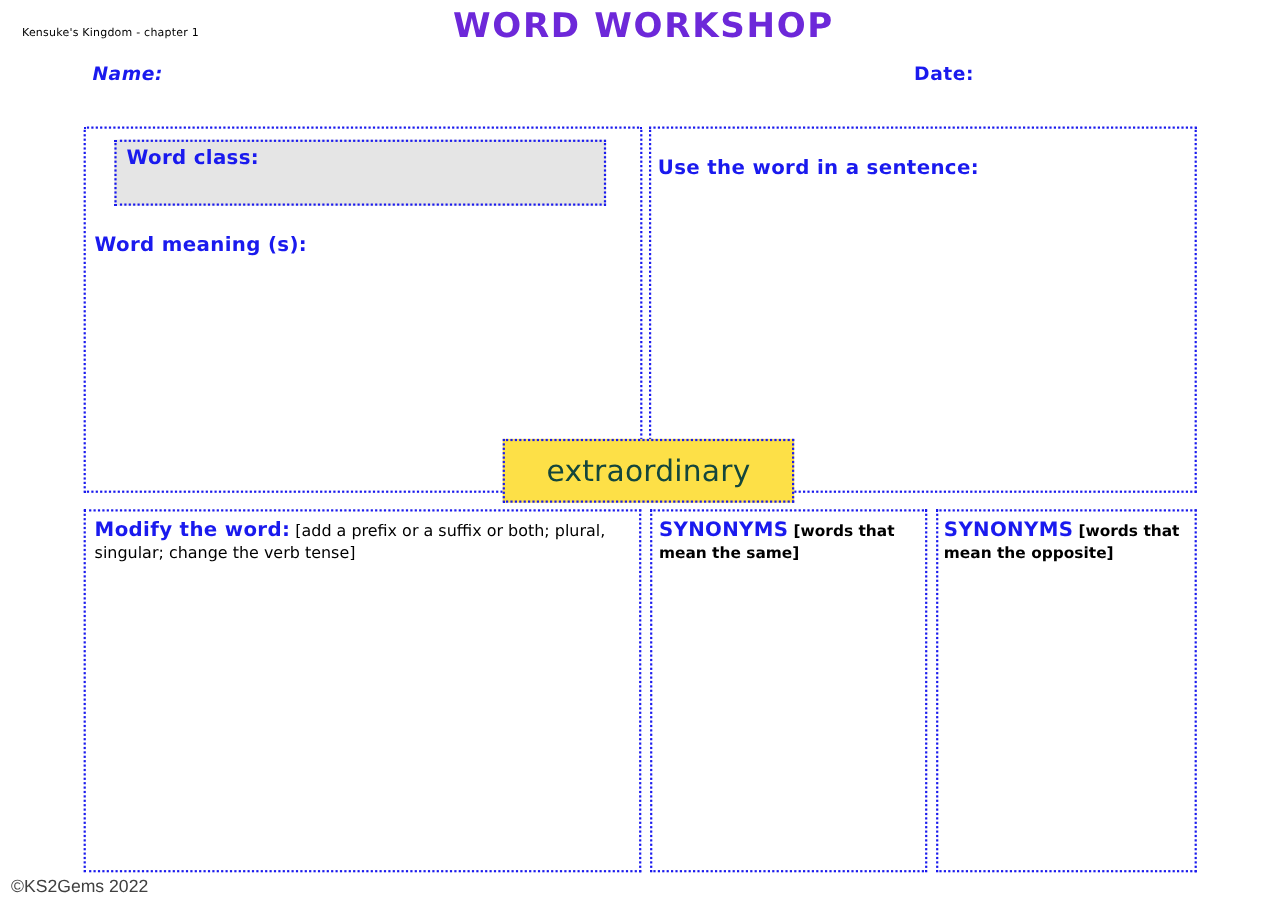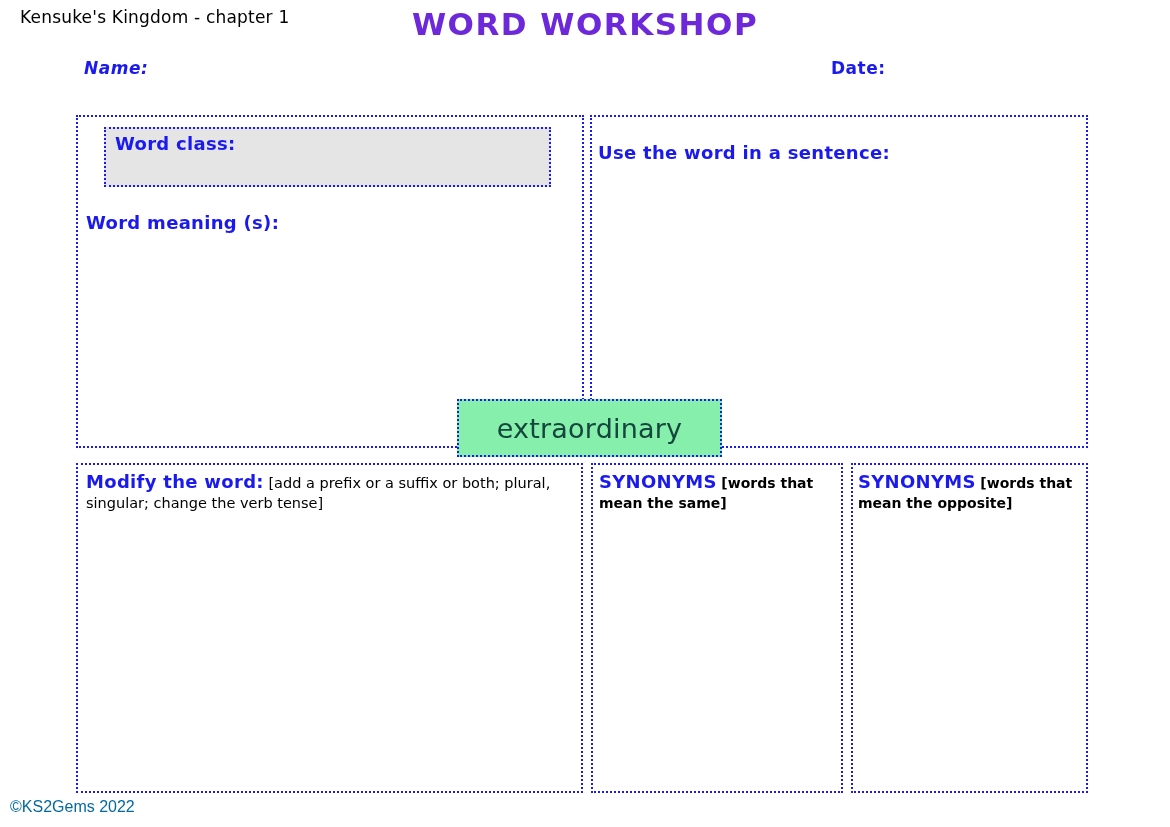--- a/index.html
+++ b/index.html
@@ -12,23 +12,23 @@
     height: 827px;
     position: relative;
     font-family: "DejaVu Sans", sans-serif;
     overflow: hidden;
   }
 
   
   .chapter-label {
     position: absolute;
     left: 20px;
-    top: 7px;
-    font-family: "DejaVu Sans", sans-serif;
-    font-size: 17px;
+    top: 25px;
+    font-family: "DejaVu Sans", sans-serif;
+    font-size: 10px;
     color: #000000;
     letter-spacing: 0.2px;
     white-space: nowrap;
   }
   .sheet-title {
     position: absolute;
     left: 0;
     top: 6px;
     width: 1170px;
     text-align: center;
@@ -137,21 +137,21 @@
     margin-top: 20px;
   }
 
   
   #word-chip {
     position: absolute;
     left: 457px;
     top: 399px;
     width: 265px;
     height: 58px;
-    background: #86efac;
+    background: #fde047;
     border: 2px dotted #1a1aee;
     box-sizing: border-box;
     display: flex;
     align-items: center;
     justify-content: center;
     z-index: 5;
   }
   #word-chip .word-text {
     font-family: "DejaVu Sans", sans-serif;
     font-size: 27px;
@@ -198,21 +198,21 @@
     width: 222px;
   }
 
   
   #footer-copyright {
     position: absolute;
     left: 10px;
     top: 798px;
     font-family: "Liberation Sans", sans-serif;
     font-size: 16px;
-    color: #0369a1;
+    color: #404040;
   }
 </style>
 </head>
 <body>
 
 <div class="chapter-label">Kensuke's Kingdom - chapter  1</div>
 
 <div class="sheet-title">WORD WORKSHOP</div>
 
 <div class="name-label">Name:</div>

